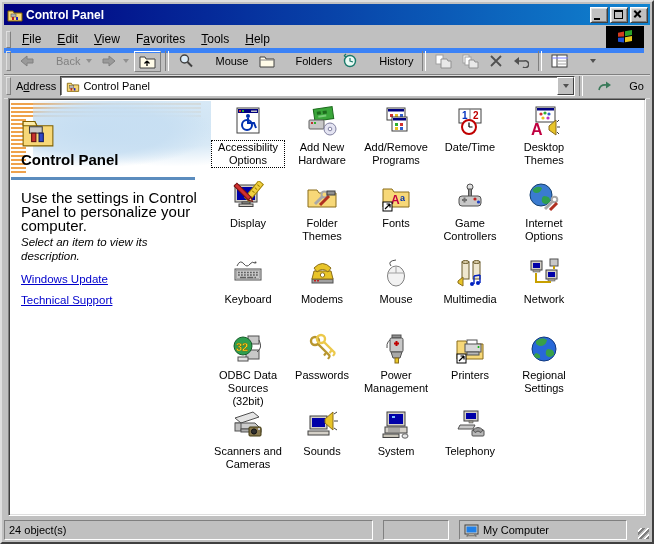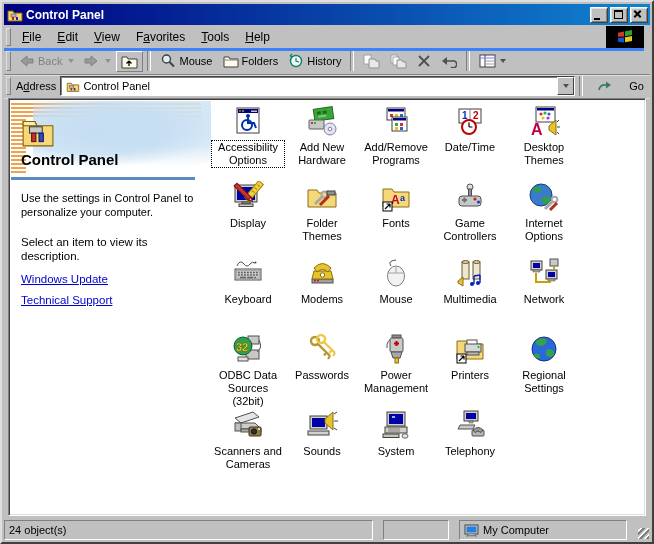--- a/index.html
+++ b/index.html
@@ -10,29 +10,29 @@
     background:linear-gradient(90deg,#000080,#1084d0);display:flex;align-items:center;padding:0 2px;}
   .titlebar .ticon{width:16px;height:16px;margin:0 3px 0 1px;flex:none;}
   .titlebar .ttext{color:#fff;font-weight:bold;font-size:12px;flex:1;white-space:nowrap;}
   .wbtn{width:16px;height:14px;background:#c0c0c0;border:1px solid;border-color:#fff #404040 #404040 #fff;
     box-shadow:inset 1px 1px 0 #dfdfdf, inset -1px -1px 0 #808080;margin-left:2px;position:relative;flex:none;}
   .wbtn.min::after{content:"";position:absolute;left:3px;bottom:2px;width:6px;height:2px;background:#000;}
   .wbtn.max::after{content:"";position:absolute;left:3px;top:2px;width:7px;height:6px;border:1px solid #000;border-top-width:2px;}
   .wbtn.close::before,.wbtn.close::after{content:"";position:absolute;left:2px;top:5px;width:9px;height:2px;background:#000;transform:rotate(45deg);}
   .wbtn.close::after{transform:rotate(-45deg);}
   
-  .menubar{position:absolute;left:2px;top:24px;right:8px;height:22px;display:flex;align-items:center;
-    border-bottom:3px solid #3b82f6;}
+  .menubar{position:absolute;left:2px;top:24px;right:8px;height:22px;display:flex;align-items:flex-end;
+    border-bottom:5px solid #3b82f6;}
   .grip{width:3px;height:70%;border-left:1px solid #dfdfdf;border-top:1px solid #dfdfdf;border-right:1px solid #808080;border-bottom:1px solid #808080;margin:0 3px 0 2px;flex:none;}
   .menuitem{font-size:12px;padding:2px 8px;color:#000;}
   .accel{text-decoration:underline;}
   .throbber{position:absolute;right:0;top:0;width:38px;height:22px;background:#000;display:flex;align-items:center;justify-content:center;}
   
   .toolbar{position:absolute;left:2px;top:46px;right:2px;height:26px;display:flex;align-items:center;border-bottom:1px solid #808080;box-shadow:0 1px 0 #dfdfdf;}
-  .tbbtn{display:flex;align-items:center;gap:3px;padding:2px 4px;font-size:11px;color:#000;border:1px solid transparent;white-space:nowrap;}
+  .tbbtn{display:flex;align-items:center;gap:21px;padding:2px 4px;font-size:11px;color:#000;border:1px solid transparent;white-space:nowrap;}
   .tbbtn.disabled{color:#808080;}
   .tbbtn.raised{border-color:#fff #808080 #808080 #fff;}
   .ddarrow{width:0;height:0;border-left:3px solid transparent;border-right:3px solid transparent;border-top:4px solid #505050;margin-left:1px;}
   .ddarrow.dis{border-top-color:#909090;}
   .tbsep{width:2px;height:20px;border-left:1px solid #808080;border-right:1px solid #fff;margin:0 4px;flex:none;}
   
   .addressbar{position:absolute;left:2px;top:72px;right:2px;height:24px;display:flex;align-items:center;border-bottom:1px solid #dfdfdf;}
   .addrlabel{font-size:11px;margin:0 4px 0 2px;}
   .combo{flex:1;height:18px;background:#fff;border:1px solid;border-color:#404040 #fff #fff #404040;box-shadow:inset 1px 1px 0 #808080;display:flex;align-items:center;padding-left:2px;}
   .combo .cicon{width:14px;height:13px;margin:0 3px;flex:none;}
@@ -46,22 +46,22 @@
   .stripes-top{position:absolute;left:0;top:2px;width:190px;height:15px;
     background:repeating-linear-gradient(180deg,#efa24c 0 2px,rgba(0,0,0,0) 2px 4px);}
   .stripes-left{position:absolute;left:0;top:2px;width:15px;height:72px;
     background:repeating-linear-gradient(180deg,#efa24c 0 2px,rgba(0,0,0,0) 2px 4px);}
   .cloud{position:absolute;left:22px;top:0;width:178px;height:66px;
     background:radial-gradient(ellipse at 35% 45%,#c6def2 0%,rgba(198,222,242,.85) 45%,rgba(198,222,242,0) 72%),
                radial-gradient(ellipse at 80% 30%,#cfe4f4 0%,rgba(207,228,244,.8) 40%,rgba(207,228,244,0) 70%);}
   .panel-folder{position:absolute;left:10px;top:13px;width:34px;height:34px;}
   .panel-title{position:absolute;left:10px;top:50px;font-size:15px;font-weight:bold;color:#000;}
   .panel-rule{position:absolute;left:0;top:76px;width:184px;height:3px;background:#5b8cbe;}
-  .panel-p1{position:absolute;left:10px;top:90px;width:180px;font-size:11px;line-height:14px;color:#000;}
-  .panel-p2{position:absolute;left:10px;top:134px;width:180px;font-size:11.5px;line-height:14px;color:#000;}
+  .panel-p1{position:absolute;left:10px;top:90px;width:180px;font-size:15px;line-height:14px;color:#000;}
+  .panel-p2{position:absolute;left:10px;top:134px;width:180px;font-size:11.5px;line-height:14px;color:#000;font-style:italic;}
   .panel-link{position:absolute;left:10px;font-size:11.5px;color:#0000cc;text-decoration:underline;cursor:pointer;}
   .link1{top:172px;} .link2{top:193px;}
   
   .icongrid{position:absolute;left:202px;top:4px;display:grid;grid-template-columns:repeat(5,74px);grid-auto-rows:76px;}
   .cell{display:flex;flex-direction:column;align-items:center;padding-top:2px;}
   .cell svg{width:32px;height:32px;flex:none;}
   .lbl{margin-top:4px;font-size:11px;line-height:13px;text-align:center;max-width:72px;color:#000;}
   .lbl.focused{outline:1px dotted #000;outline-offset:0;}
   
   .statusbar{position:absolute;left:2px;right:2px;bottom:2px;height:22px;display:flex;gap:10px;align-items:stretch;padding-top:2px;box-sizing:border-box;}

